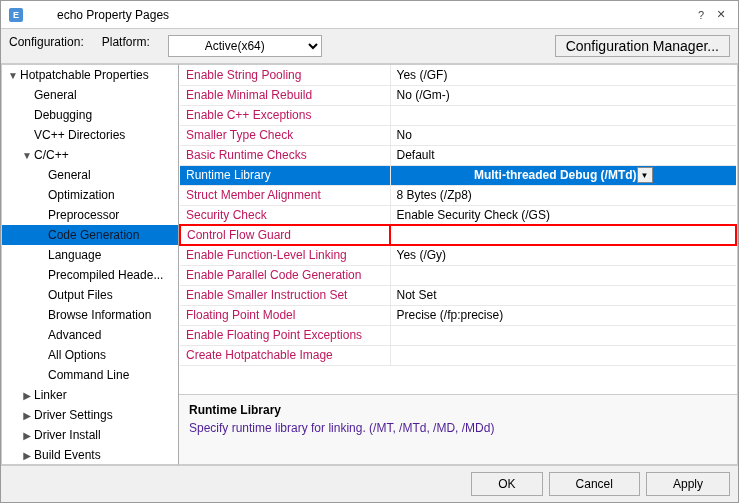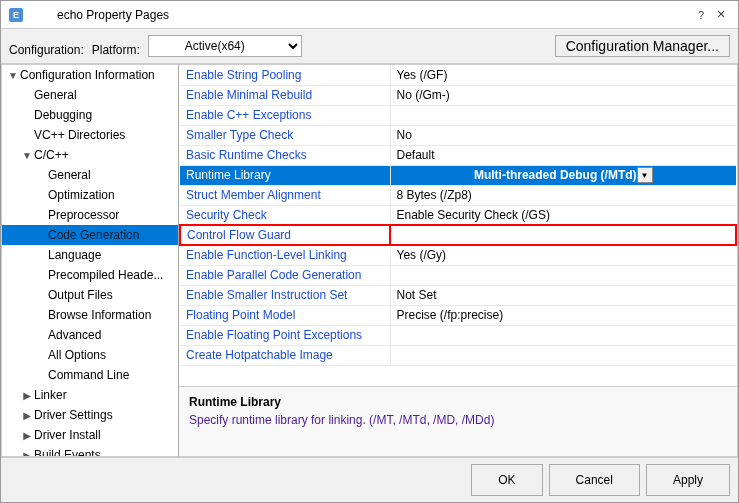--- a/index.html
+++ b/index.html
@@ -67,22 +67,22 @@
       display: flex;
       align-items: center;
       justify-content: center;
       font-size: 11px;
       color: #444;
     }
 
     .config-bar {
       padding: 6px 8px;
       display: flex;
-      align-items: flex-end;
-      gap: 8px;
+      align-items: flex-start;
+      gap: 18px;
       background: #f0f0f0;
       border-bottom: 1px solid #ccc;
     }
     .config-label { font-size: 12px; color: #000; }
     .config-select {
       height: 22px;
       border: 1px solid #aaa;
       background: white;
       font-size: 12px;
       padding: 0 4px;
@@ -170,21 +170,21 @@
       padding: 1px 6px;
       border-bottom: 1px solid #e8e8e8;
       vertical-align: middle;
       white-space: nowrap;
       overflow: hidden;
       text-overflow: ellipsis;
     }
     table td:first-child {
       width: 210px;
       border-right: 1px solid #e8e8e8;
-      color: #1d4ed8;
+      color: #be185d;
     }
     table tr.selected-row td { color: white; }
     .runtime-value {
       font-weight: bold;
       display: flex;
       align-items: center;
       justify-content: center;
     }
     .runtime-value-text { font-weight: bold; }
     .dropdown-arrow {
@@ -221,21 +221,21 @@
     
     .button-bar {
       padding: 6px 8px;
       display: flex;
       justify-content: flex-end;
       gap: 6px;
       background: #f0f0f0;
       border-top: 1px solid #ccc;
     }
     .dialog-btn {
-      height: 32px;
+      height: 24px;
       min-width: 70px;
       padding: 0 26px;
       border: 1px solid #aaa;
       background: #f0f0f0;
       font-size: 12px;
       cursor: pointer;
     }
     .dialog-btn.apply-btn {
       background: #f0f0f0;
     }
@@ -291,21 +291,21 @@
     <button class="config-manager-btn">Configuration Manager...</button>
   </div>
 
   <div class="main-content">
 
     <div class="tree-panel">
       <div class="tree-scroll-area">
 
         <div class="tree-item">
           <span class="tree-expander">▼</span>
-          <span class="tree-label">Configuration Information</span>
+          <span class="tree-label">Hotpatchable Properties</span>
         </div>
 
         <div class="tree-item indent1">
           <span class="tree-expander"></span>
           <span class="tree-label">General</span>
         </div>
         <div class="tree-item indent1">
           <span class="tree-expander"></span>
           <span class="tree-label">Debugging</span>
         </div>

